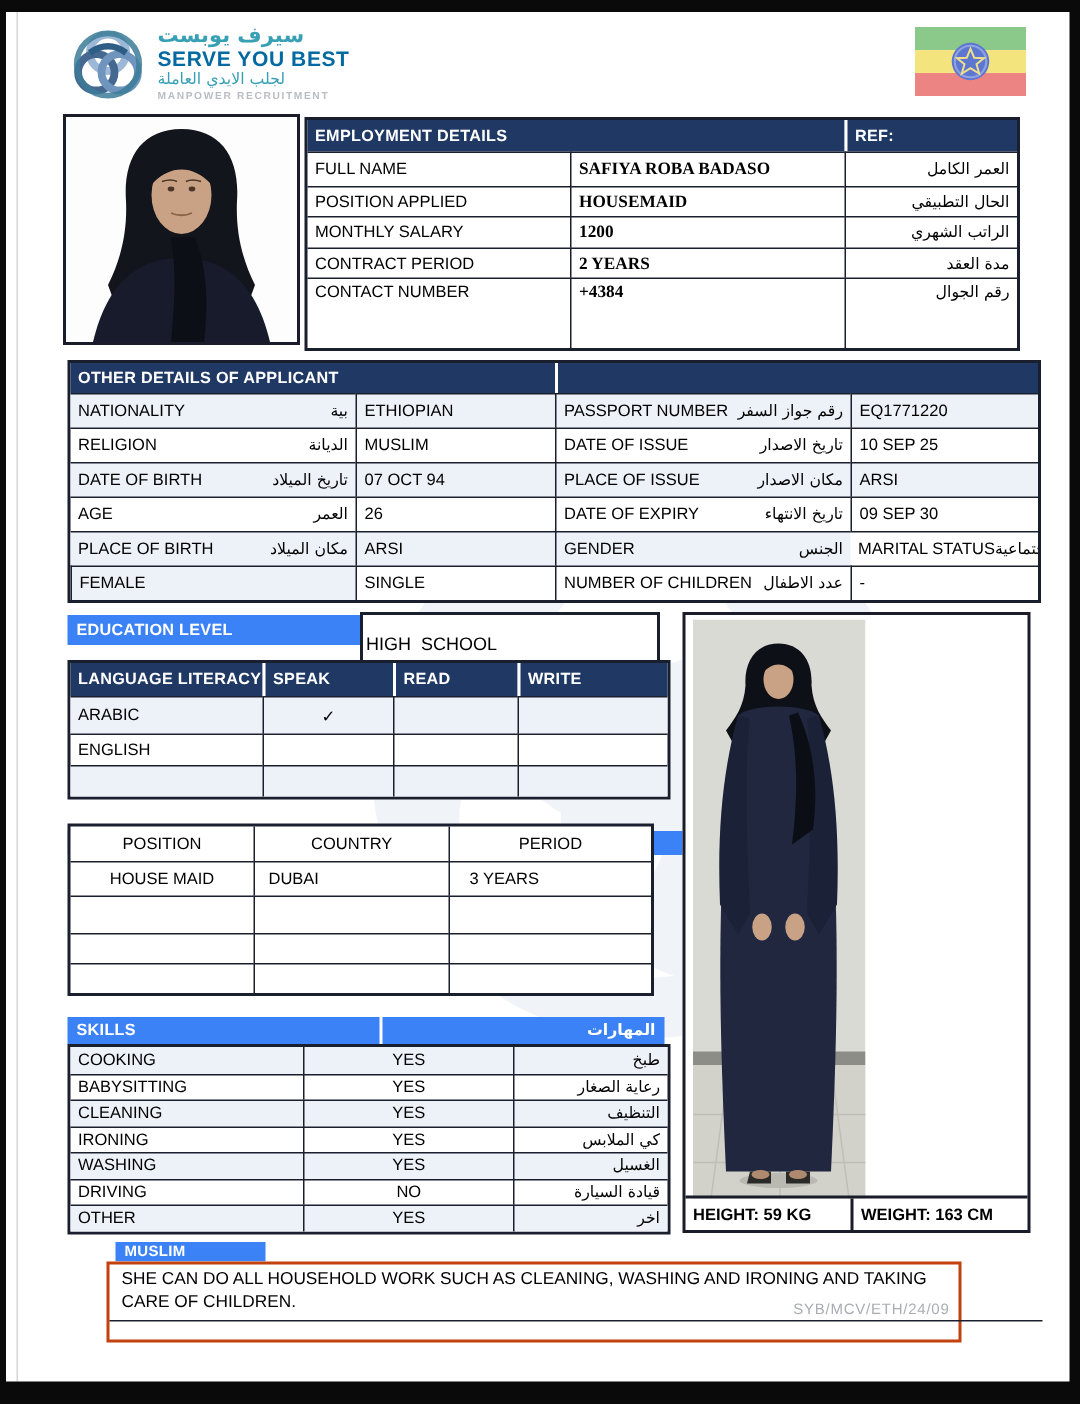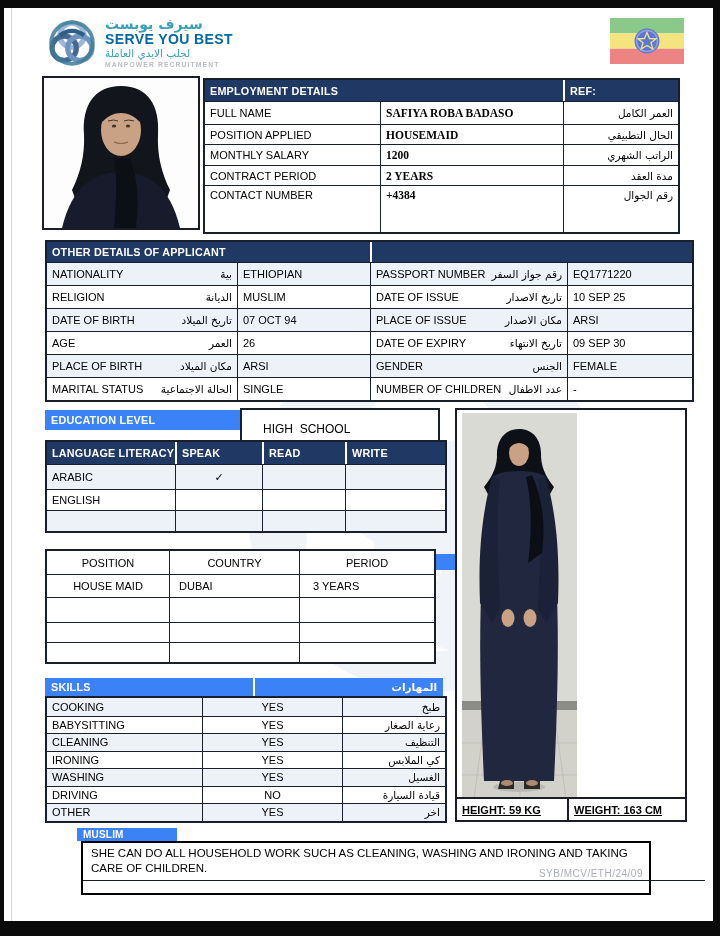--- a/index.html
+++ b/index.html
@@ -26,21 +26,21 @@
   .logo-ar2 { font-family:"DejaVu Sans",sans-serif; color:#38a0b5; font-size:10.5px; line-height:13px; }
   .logo-en2 { color:#b9bdc2; font-size:6.8px; font-weight:bold; letter-spacing:1.1px; line-height:9px; }
 
   
   .flag { position:absolute; left:610px; top:18px; width:74px; height:46px; z-index:2; }
 
   
   .portrait-box { position:absolute; left:42px; top:76px; width:158px; height:154px; border:2px solid #1a1d29; background:#fff; z-index:2; }
   .body-box { position:absolute; left:455px; top:408px; width:232px; height:414px; border:2px solid #1a1d29; background:#fff; z-index:2; }
   .body-photo { position:absolute; left:5px; top:3px; width:115px; height:386px; }
-  .hw-row { position:absolute; left:0; bottom:0; width:228px; height:23px; border-top:2px solid #1a1d29; display:flex; font-size:11px; font-weight:bold;text-decoration:underline; }
+  .hw-row { position:absolute; left:0; bottom:0; width:228px; height:23px; border-top:2px solid #1a1d29; display:flex; font-size:11px; font-weight:bold; }
   .hw-cell { display:flex; align-items:center; padding-left:5px; }
   .hw-cell.h { width:110px; }
   .hw-cell.w { width:118px; border-left:2px solid #1a1d29; }
 
   
   .grid { position:absolute; display:grid; border:2px solid #1a1f2d; background:#fff; z-index:2; font-size:11px; color:#000; }
   .c { display:flex; align-items:center; padding:0 5px; overflow:hidden; white-space:nowrap; }
   .bl { border-left:1px solid #1a1f2d; }
   .bt { border-top:1px solid #1a1f2d; }
   .wl { border-left:2px solid #ffffff; }
@@ -55,30 +55,30 @@
 
   .emp { left:203px; top:78px; grid-template-columns:175px 183px 115px; grid-template-rows:21px 23px 20px 21px 20px 47px; }
   .oth { left:45px; top:240px; grid-template-columns:190px 133px 197px 125px; grid-template-rows:20px 23px 23px 23px 23px 23px 23px; }
   .lang { left:45px; top:440px; grid-template-columns:128px 87px 83px 100px; grid-template-rows:22px 25px 21px 21px; }
   .work { left:45px; top:549px; grid-template-columns:122px 130px 135px; grid-template-rows:23px 23px 25px 20px 20px; }
   .skl { left:45px; top:696px; grid-template-columns:155px 140px 103px; grid-template-rows:repeat(7,17.5px); }
 
   
   .bar { position:absolute; background:#3b82f6; color:#fff; font-weight:bold; font-size:10.8px; display:flex; align-items:center; padding-left:6px; z-index:2; letter-spacing:0.2px; }
   .edu-bar { left:45px; top:410px; width:195px; height:20px; }
-  .edu-val { position:absolute; left:240px; top:408px; width:200px; height:42px; border:2px solid #1a1f2d; background:#fff; display:flex; align-items:center; padding-left:21px; font-size:12px; white-space:pre; z-index:2; }
+  .edu-val { position:absolute; left:240px; top:408px; width:200px; height:42px; border:2px solid #1a1f2d; background:#fff; display:flex; align-items:center; padding-left:2px; font-size:12px; white-space:pre; z-index:2; }
   .work-bar { left:45px; top:554px; width:445px; height:16px; }
   .work-bar .div2 { position:absolute; left:182px; top:0; width:2px; height:16px; background:#fff; }
   .skl-bar { left:45px; top:678px; width:398px; height:18px; justify-content:space-between; padding-right:6px; }
   .skl-bar .ar { background:transparent; }
   .skl-bar .div2 { position:absolute; left:208px; top:0; width:2px; height:18px; background:#fff; }
 
   
   .rem-tab { left:77px; top:828px; width:100px; height:13px; font-size:10px; }
-  .rem-box { position:absolute; left:81px; top:841px; width:570px; height:54px; border:2px solid #000000; background:#fff; z-index:2; }
+  .rem-box { position:absolute; left:71px; top:841px; width:570px; height:54px; border:2px solid #c2410c; background:#fff; z-index:2; }
   .rem-text { padding:3px 8px; font-size:11.5px; line-height:15px; max-width:600px; white-space:normal; }
   .rem-line { position:absolute; left:0; top:37px; width:622px; height:1px; background:#1a1f2d; z-index:4; }
   .rem-code { position:absolute; right:6px; top:25px; font-size:10px; color:#a9adb3; letter-spacing:0.5px; z-index:3; }
 </style>
 </head>
 <body>
 
 <div class="edge top"></div>
 <div class="edge bottom"></div>
 <div class="edge left"></div>
@@ -211,26 +211,26 @@
 
   <div class="c bt between tint">
       <span>PLACE OF BIRTH</span>
       <span class="ar-in">مكان الميلاد</span>
     </div>
   <div class="c bt bl tint">ARSI</div>
   <div class="c bt bl between tint">
       <span>GENDER</span>
       <span class="ar-in">الجنس</span>
     </div>
-  <div class="c bt bl tint">FEMALE</div>
-
   <div class="c bt between">
       <span>MARITAL STATUS</span>
       <span class="ar-in">الحالة الاجتماعية</span>
     </div>
+
+  <div class="c bt bl tint">FEMALE</div>
   <div class="c bt bl">SINGLE</div>
   <div class="c bt bl between">
       <span>NUMBER OF CHILDREN</span>
       <span class="ar-in">عدد الاطفال</span>
     </div>
   <div class="c bt bl">-</div>
 </div>
 
 <div class="bar edu-bar">EDUCATION LEVEL</div>
 <div class="edu-val">HIGH  SCHOOL</div>

